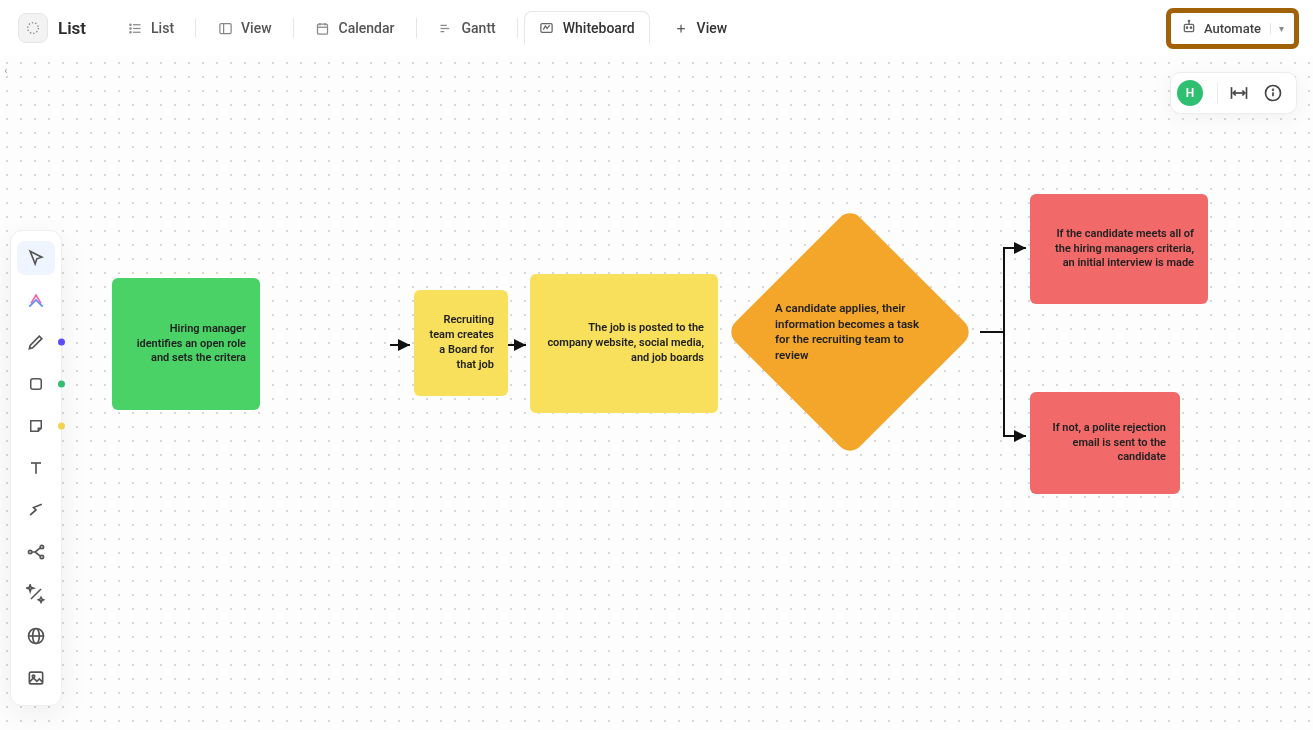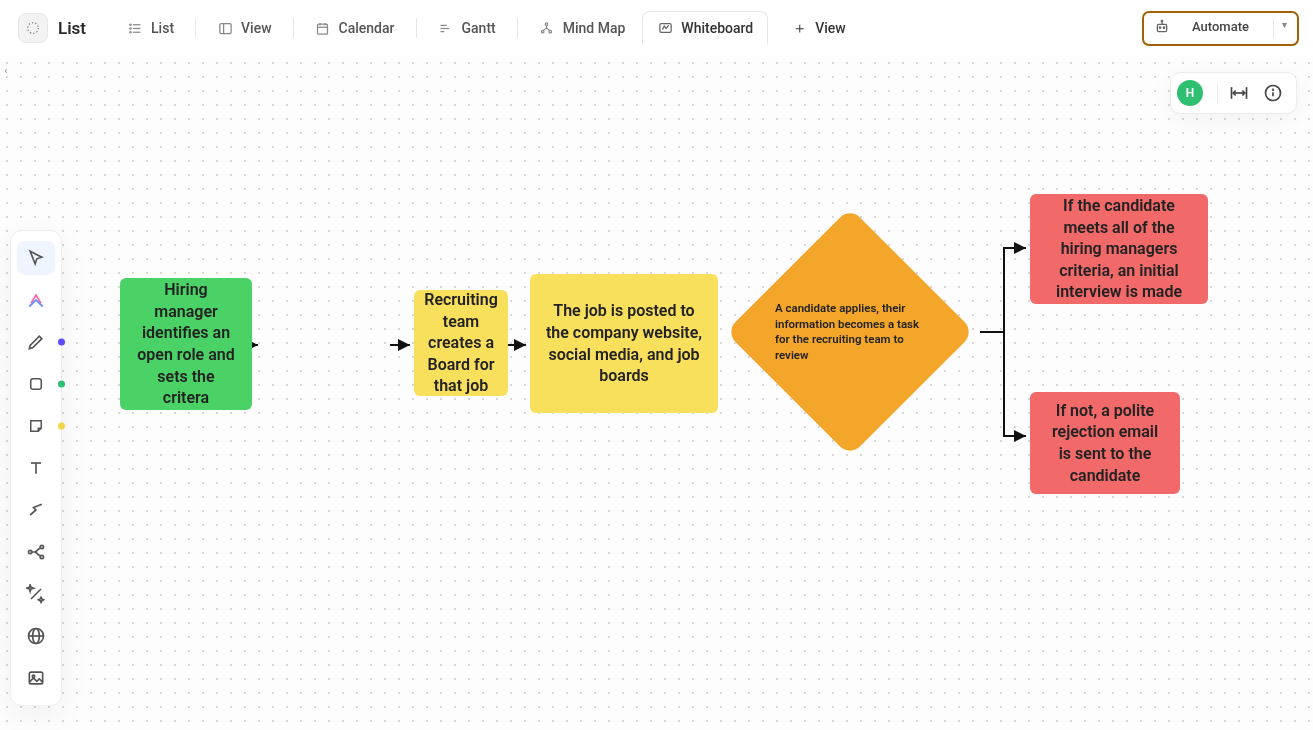--- a/index.html
+++ b/index.html
@@ -77,22 +77,22 @@
     display:flex;align-items:center;gap:8px;
     padding:8px 12px;font-size:14px;font-weight:500;color:#333;cursor:pointer;
     margin-left:10px;
   }
 
   .top-right {
     margin-left:auto;
     display:flex;align-items:center;gap:10px;
   }
   .automate-btn {
-    display:flex;gap:22px;
-    border:2px solid #a16207;border-radius:7px;
+    display:flex;align-items:center;gap:7px;
+    border:5px solid #a16207;border-radius:7px;
     padding:6px 10px;font-size:13px;font-weight:500;color:#444;cursor:pointer;
   }
   .automate-btn .caret {
     border-left:1px solid #e6e6e6;padding-left:8px;margin-left:2px;color:#888;font-size:10px;
   }
 
   
   .collapse-handle{
     position:absolute;left:0;top:58px;width:12px;height:24px;
     display:flex;align-items:center;justify-content:center;
@@ -146,22 +146,22 @@
   .tool.sel{background:#eef5ff;}
   .tool .dot{
     position:absolute;right:-10px;top:50%;transform:translateY(-50%);
     width:7px;height:7px;border-radius:50%;
   }
 
   
   .node{
     position:absolute;border-radius:6px;
     display:flex;align-items:center;justify-content:center;
-    padding:14px;font-size:16px;line-height:1.35;font-weight:600;
-    color:#222;text-align:center;
+    padding:14px;font-size:11px;line-height:1.35;font-weight:600;
+    color:#222;text-align:right;
   }
   .node.green{background:#4ad266;}
   .node.yellow{background:#f8df5c;}
   .node.red{background:#f16969;}
   .diamond{
     position:absolute;transform:rotate(45deg);border-radius:14px;
     background:#f4a62a;display:flex;align-items:center;justify-content:center;
   }
   .diamond > span{
     transform:rotate(-45deg);display:block;width:150px;
@@ -227,31 +227,20 @@
       <span class="tab-icon">
         <svg width="15" height="15" viewBox="0 0 24 24" fill="none" stroke="#888" stroke-width="2">
             <line x1="4" y1="7" x2="14" y2="7"></line>
             <line x1="4" y1="12" x2="18" y2="12"></line>
             <line x1="4" y1="17" x2="10" y2="17"></line>
           </svg>
       </span>
       <span>Gantt</span>
     </div>
     <div class="tab-div"></div>
-    <div class="tab">
-      <span class="tab-icon">
-        <svg width="15" height="15" viewBox="0 0 24 24" fill="none" stroke="#888" stroke-width="2">
-            <circle cx="12" cy="5" r="2"></circle>
-            <circle cx="6" cy="17" r="2"></circle>
-            <circle cx="18" cy="17" r="2"></circle>
-            <path d="M12 7v4M12 11l-5 4M12 11l5 4"></path>
-          </svg>
-      </span>
-      <span>Mind Map</span>
-    </div>
     <div class="tab active">
       <span class="tab-icon">
         <svg width="15" height="15" viewBox="0 0 24 24" fill="none" stroke="#666" stroke-width="2">
             <rect x="3" y="4" width="18" height="14" rx="2"></rect>
             <path d="M7 14l3-6 3 4 4-5"></path>
           </svg>
       </span>
       <span>Whiteboard</span>
     </div>
     <div class="view-btn">
@@ -385,21 +374,21 @@
 
     <line x1="390" y1="289" x2="410" y2="289" stroke="#111" stroke-width="2" marker-end="url(#ah)"></line>
 
     <line x1="508" y1="289" x2="526" y2="289" stroke="#111" stroke-width="2" marker-end="url(#ah)"></line>
 
     <path d="M980 276 L1004 276 L1004 192 L1026 192" fill="none" stroke="#111" stroke-width="2" marker-end="url(#ah)"></path>
 
     <path d="M980 276 L1004 276 L1004 380 L1026 380" fill="none" stroke="#111" stroke-width="2" marker-end="url(#ah)"></path>
   </svg>
 
-  <div class="node green" style="left:120px;top:222px;width:132px;height:132px">
+  <div class="node green" style="left:112px;top:222px;width:148px;height:132px">
     <span>Hiring manager identifies an open role and sets the critera</span>
   </div>
 
 
   <div class="node yellow" style="left:414px;top:234px;width:94px;height:106px">
     <span>Recruiting team creates a Board for that job</span>
   </div>
 
   <div class="node yellow" style="left:530px;top:218px;width:188px;height:139px">
     <span>The job is posted to the company website, social media, and job boards</span>

